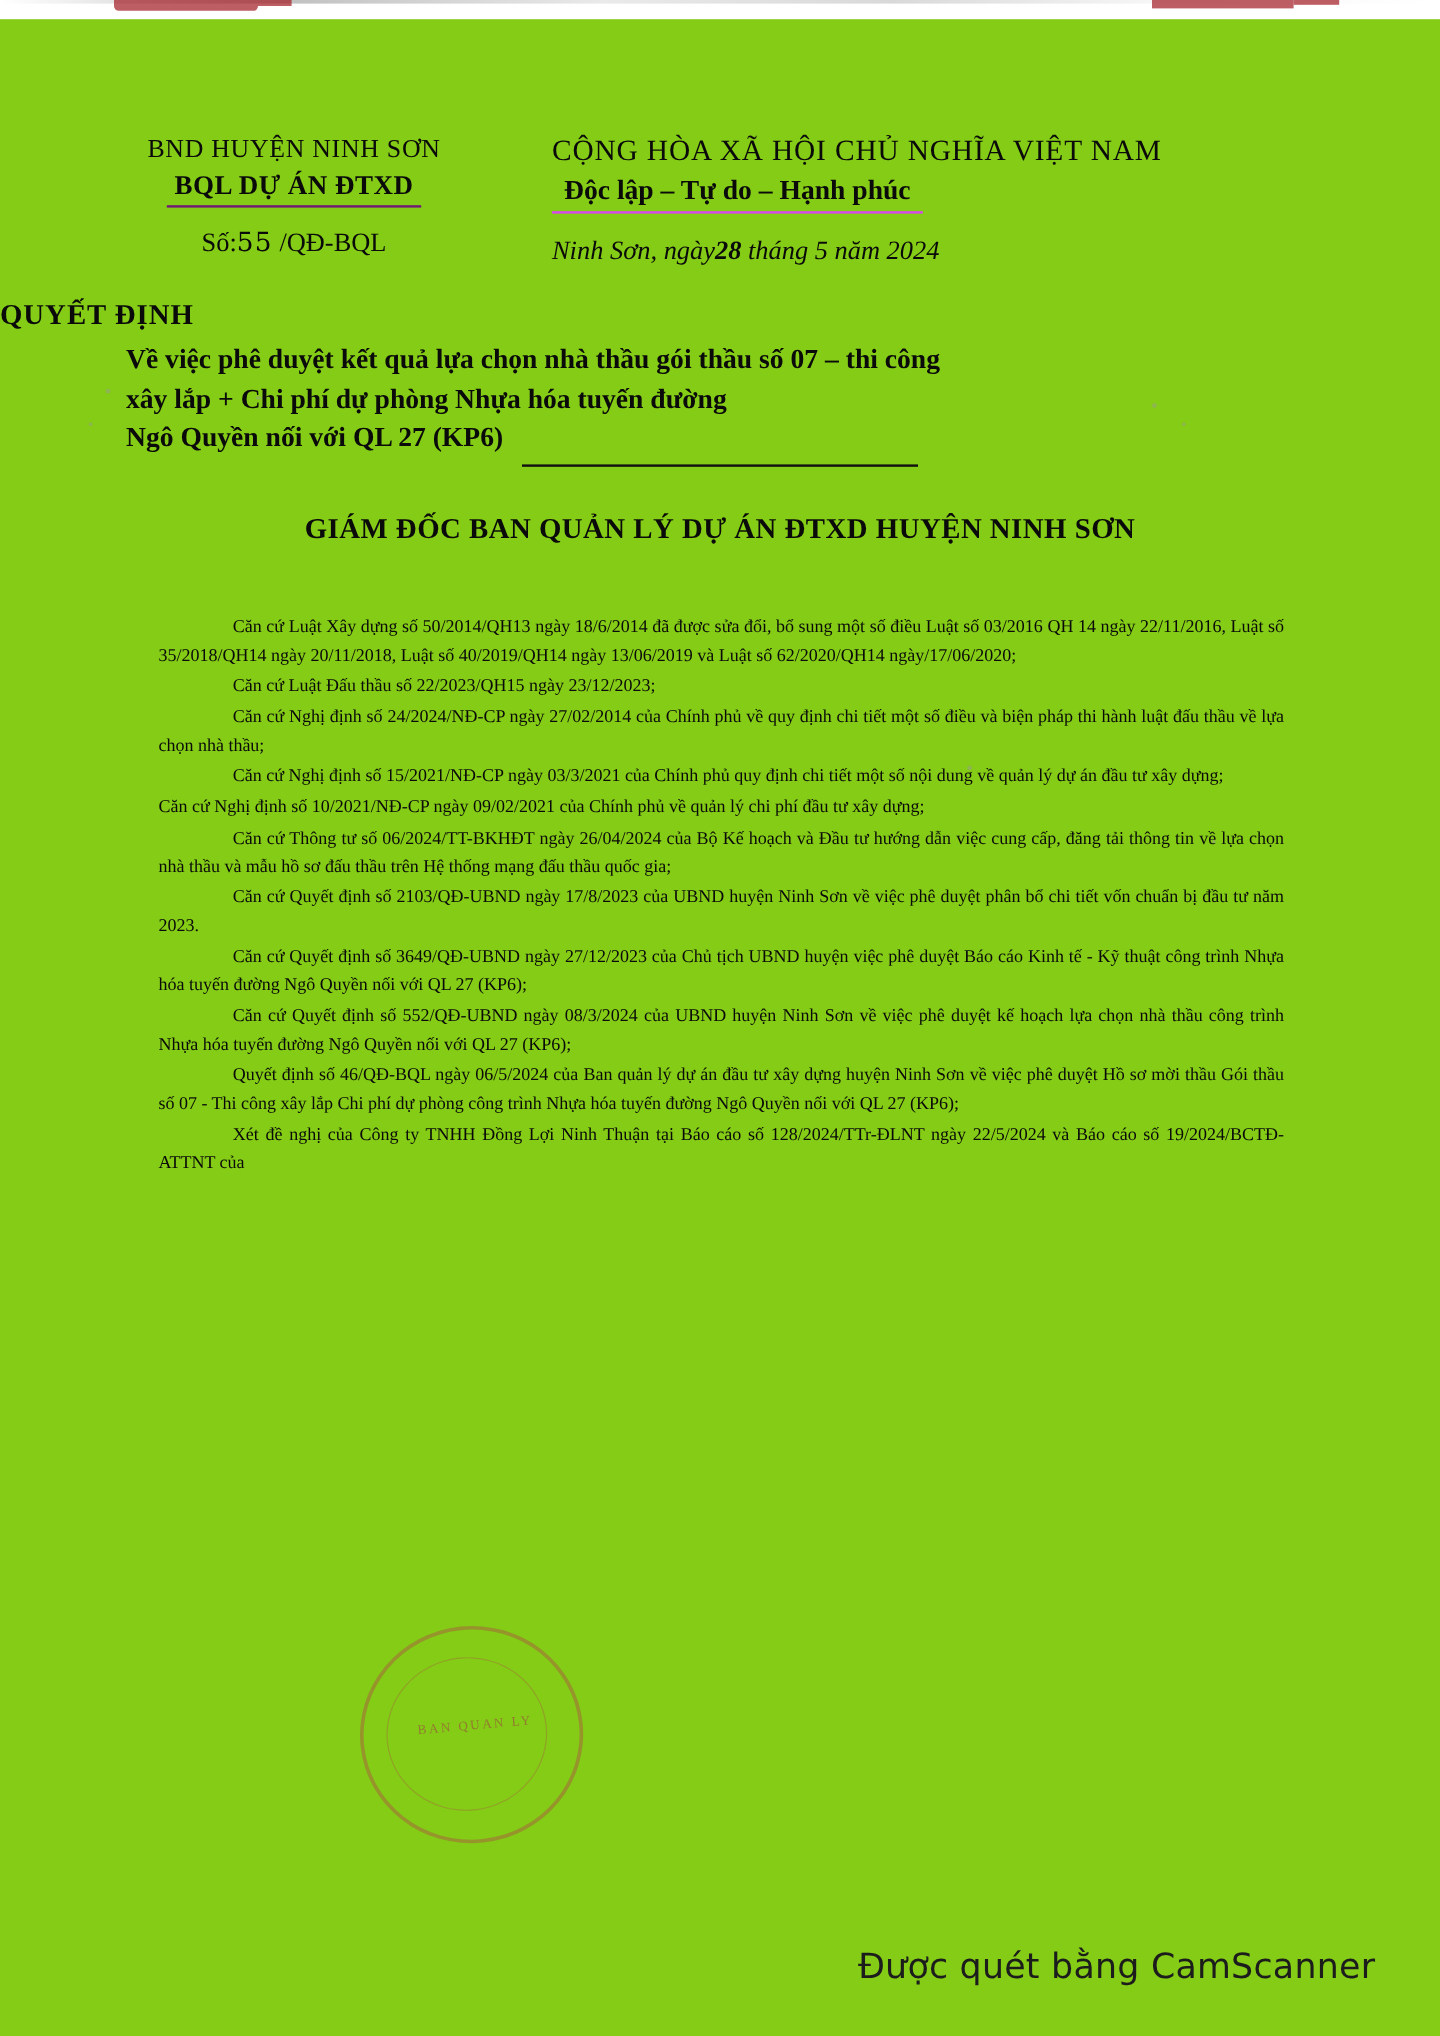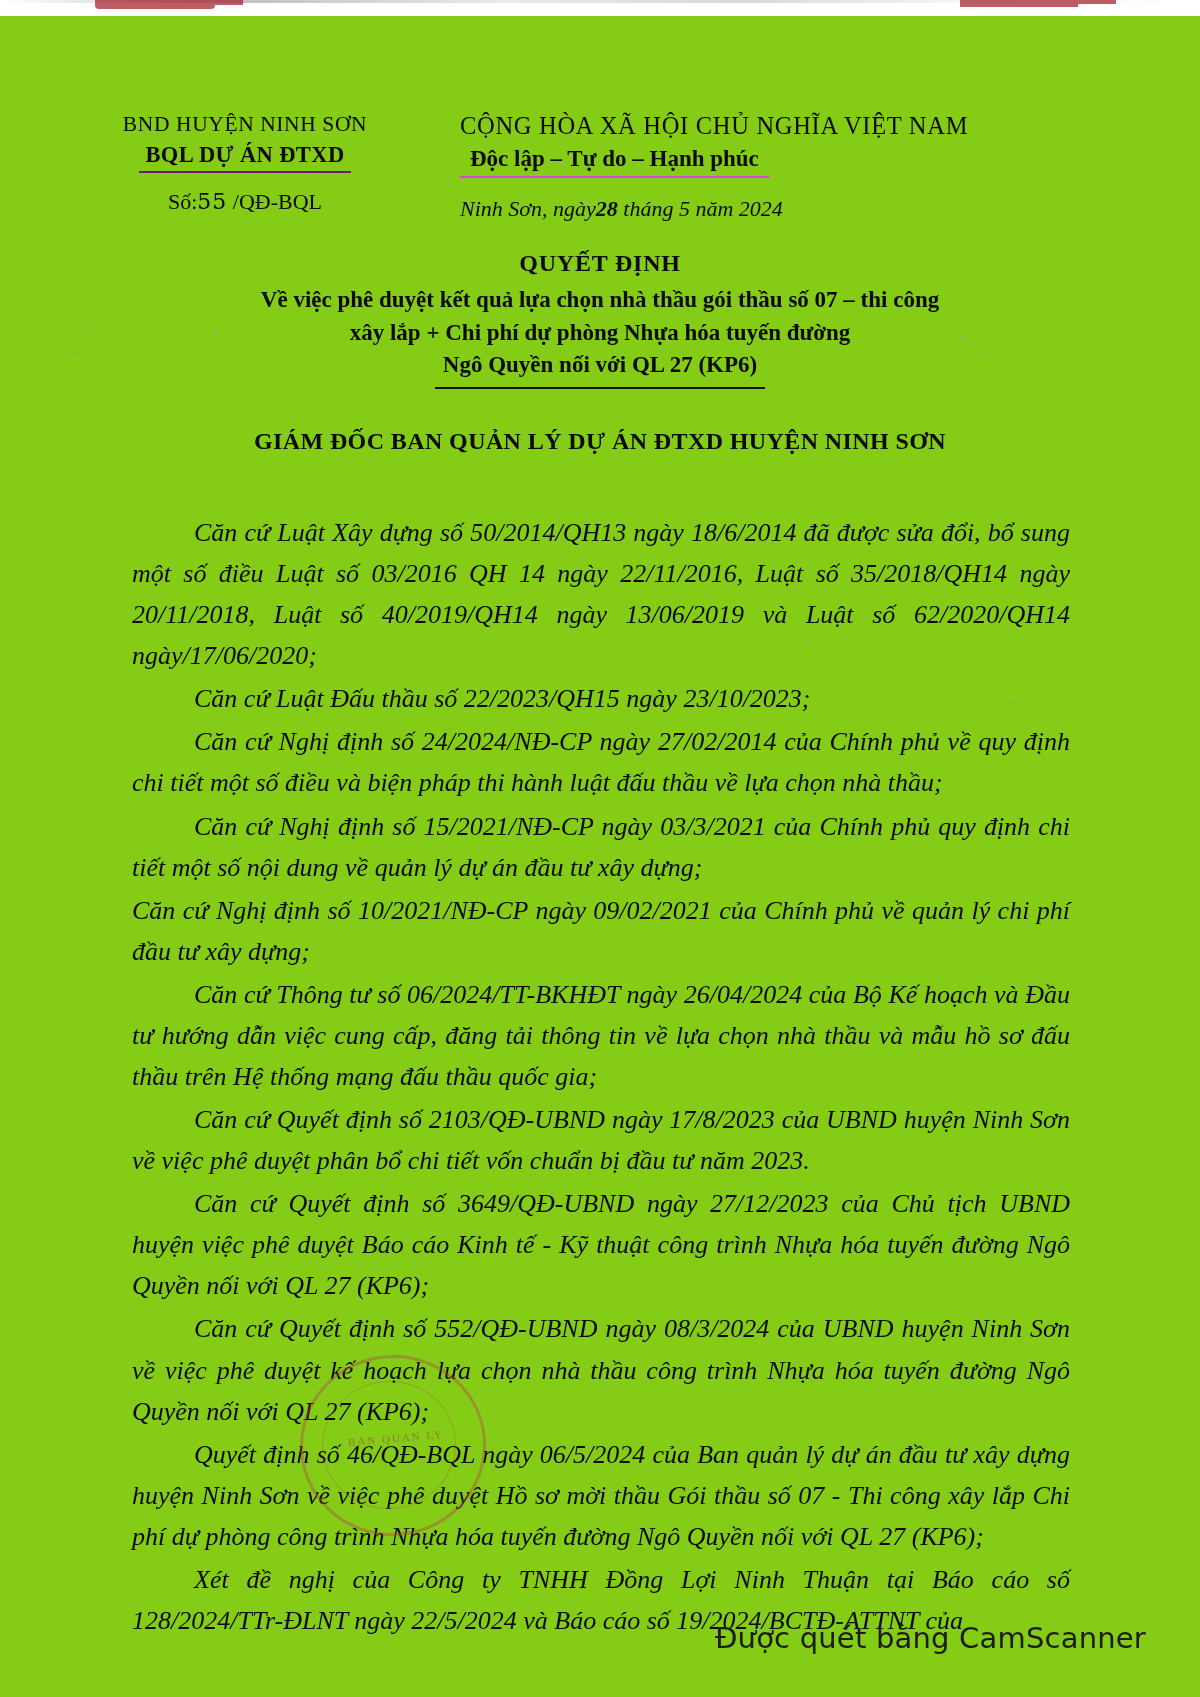--- a/index.html
+++ b/index.html
@@ -114,21 +114,20 @@
     font-style: italic;
     font-weight: 600;
   }
 
   
   .title-block {
     position: absolute;
     top: 250px;
     left: 0;
     width: 1200px;
-    text-align: center;
   }
   .title-main {
     font-size: 24px;
     font-weight: bold;
     letter-spacing: .8px;
   }
   .title-sub {
     font-size: 23px;
     font-weight: bold;
     line-height: 1.42;
@@ -154,22 +153,21 @@
   }
 
   
   .body {
     position: absolute;
     top: 512px;
     left: 132px;
     width: 938px;
   }
   .para {
-    font-size: 26px;
-    font-style: italic;
+    font-size: 15px;
     line-height: 1.58;
     text-align: justify;
     margin: 0 0 2px 0;
     text-indent: 62px;
   }
   .para.noindent { text-indent: 0; }
 
   
   .seal {
     position: absolute;
@@ -263,21 +261,21 @@
       <div>xây lắp + Chi phí dự phòng Nhựa hóa tuyến đường</div>
       <div>Ngô Quyền nối với QL 27 (KP6)</div>
     </div>
     <div class="title-underline"></div>
   </div>
 
   <div class="authority">GIÁM ĐỐC BAN QUẢN LÝ DỰ ÁN ĐTXD HUYỆN NINH SƠN</div>
 
   <div class="body">
     <p class="para">Căn cứ Luật Xây dựng số 50/2014/QH13 ngày 18/6/2014 đã được sửa đổi, bổ sung một số điều Luật số 03/2016 QH 14 ngày 22/11/2016, Luật số 35/2018/QH14 ngày 20/11/2018, Luật số 40/2019/QH14 ngày 13/06/2019 và Luật số 62/2020/QH14 ngày/17/06/2020;</p>
-    <p class="para">Căn cứ Luật Đấu thầu số 22/2023/QH15 ngày 23/10/2023;</p>
+    <p class="para">Căn cứ Luật Đấu thầu số 22/2023/QH15 ngày 23/12/2023;</p>
     <p class="para">Căn cứ Nghị định số 24/2024/NĐ-CP ngày 27/02/2014 của Chính phủ về quy định chi tiết một số điều và biện pháp thi hành luật đấu thầu về lựa chọn nhà thầu;</p>
     <p class="para">Căn cứ Nghị định số 15/2021/NĐ-CP ngày 03/3/2021 của Chính phủ quy định chi tiết một số nội dung về quản lý dự án đầu tư xây dựng;</p>
     <p class="para noindent">Căn cứ Nghị định số 10/2021/NĐ-CP ngày 09/02/2021 của Chính phủ về quản lý chi phí đầu tư xây dựng;</p>
     <p class="para">Căn cứ Thông tư số 06/2024/TT-BKHĐT ngày 26/04/2024 của Bộ Kế hoạch và Đầu tư hướng dẫn việc cung cấp, đăng tải thông tin về lựa chọn nhà thầu và mẫu hồ sơ đấu thầu trên Hệ thống mạng đấu thầu quốc gia;</p>
     <p class="para">Căn cứ Quyết định số 2103/QĐ-UBND ngày 17/8/2023 của UBND huyện Ninh Sơn về việc phê duyệt phân bổ chi tiết vốn chuẩn bị đầu tư năm 2023.</p>
     <p class="para">Căn cứ Quyết định số 3649/QĐ-UBND ngày 27/12/2023 của Chủ tịch UBND huyện việc phê duyệt Báo cáo Kinh tế - Kỹ thuật công trình Nhựa hóa tuyến đường Ngô Quyền nối với QL 27 (KP6);</p>
     <p class="para">Căn cứ Quyết định số 552/QĐ-UBND ngày 08/3/2024 của UBND huyện Ninh Sơn về việc phê duyệt kế hoạch lựa chọn nhà thầu công trình Nhựa hóa tuyến đường Ngô Quyền nối với QL 27 (KP6);</p>
     <p class="para">Quyết định số 46/QĐ-BQL ngày 06/5/2024 của Ban quản lý dự án đầu tư xây dựng huyện Ninh Sơn về việc phê duyệt Hồ sơ mời thầu Gói thầu số 07 - Thi công xây lắp Chi phí dự phòng công trình Nhựa hóa tuyến đường Ngô Quyền nối với QL 27 (KP6);</p>
     <p class="para">Xét đề nghị của Công ty TNHH Đồng Lợi Ninh Thuận tại Báo cáo số 128/2024/TTr-ĐLNT ngày 22/5/2024 và Báo cáo số 19/2024/BCTĐ-ATTNT của</p>
   </div>

